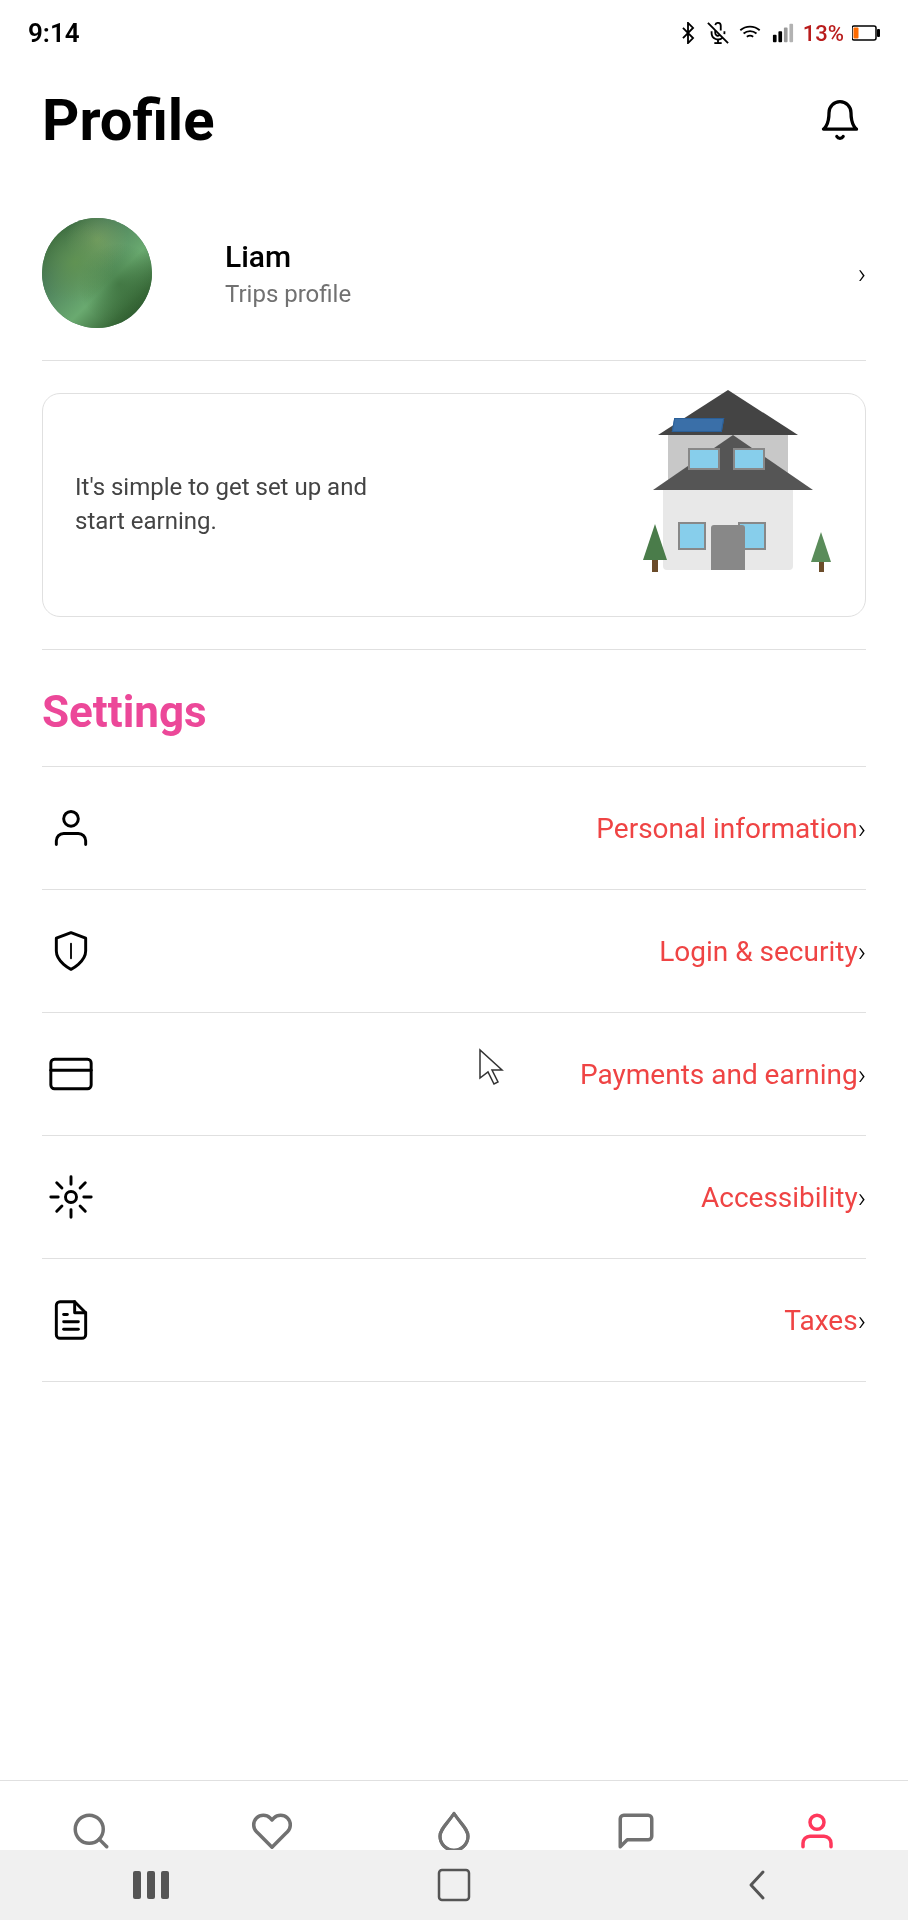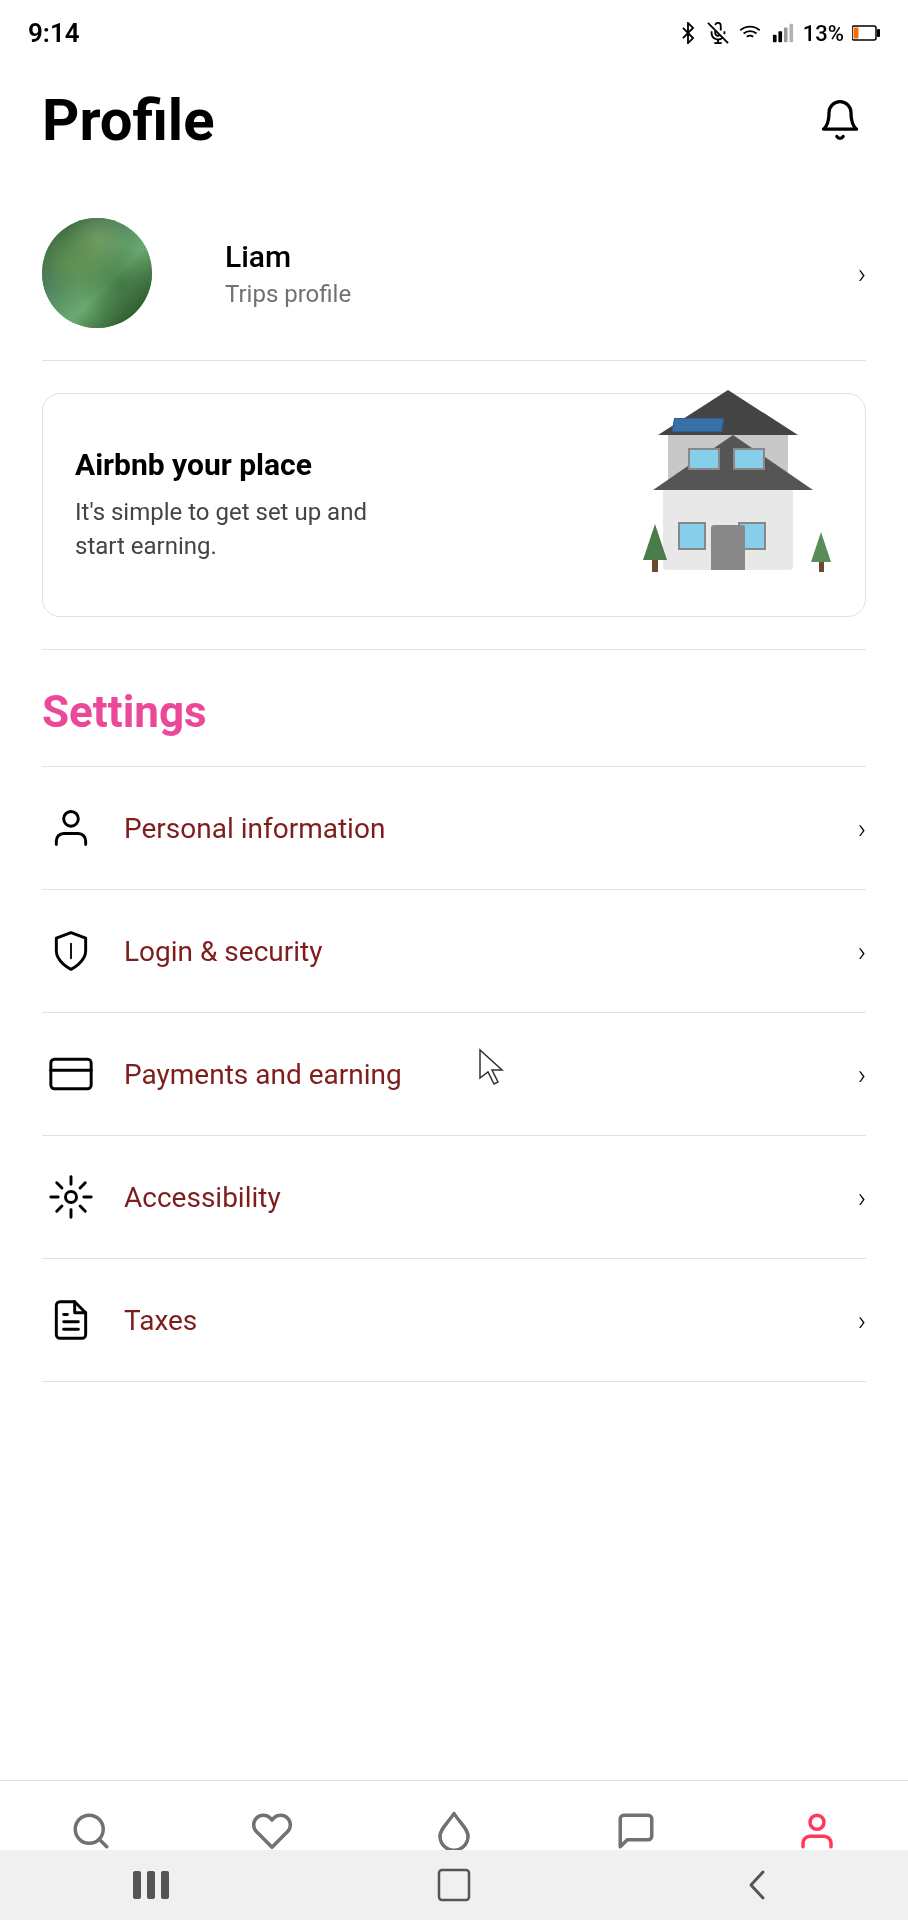--- a/index.html
+++ b/index.html
@@ -24,21 +24,21 @@
     .status-time {
       font-size: 26px;
       font-weight: 600;
       color: #000;
     }
     .status-icons {
       display: flex;
       align-items: center;
       gap: 8px;
       font-size: 22px;
-      color: #000000;
+      color: #b91c1c;
       text-align: center;
     }
     .battery-text {
       font-size: 22px;
       font-weight: 500;
     }
 
     
     .main-content {
       padding: 30px 42px 0 42px;
@@ -306,21 +306,22 @@
       margin-right: 24px;
       flex-shrink: 0;
     }
     .item-icon svg {
       width: 44px;
       height: 44px;
     }
     .item-label {
       flex: 1;
       font-size: 28px;
-      color: #7f1d1d;
+      color: #ef4444;
+      text-align: right;
     }
     .item-chevron {
       font-size: 28px;
       color: #000;
       font-weight: 300;
     }
 
     
     .bottom-nav {
       position: fixed;
@@ -468,21 +469,20 @@
       <div class="profile-name">Liam</div>
       <div class="profile-sub">Trips profile</div>
     </div>
     <span class="chevron-right">›</span>
   </div>
 
   <div class="divider"></div>
 
   <div class="airbnb-banner">
     <div class="banner-text">
-      <div class="banner-title">Airbnb your place</div>
       <div class="banner-subtitle">It's simple to get set up and<br>start earning.</div>
     </div>
     <div class="banner-image">
       <div class="house-wrapper">
 
         <div class="house-base"></div>
         <div class="house-top-floor"></div>
         <div class="house-roof"></div>
         <div class="house-roof2"></div>
         <div class="solar-panel"></div>

